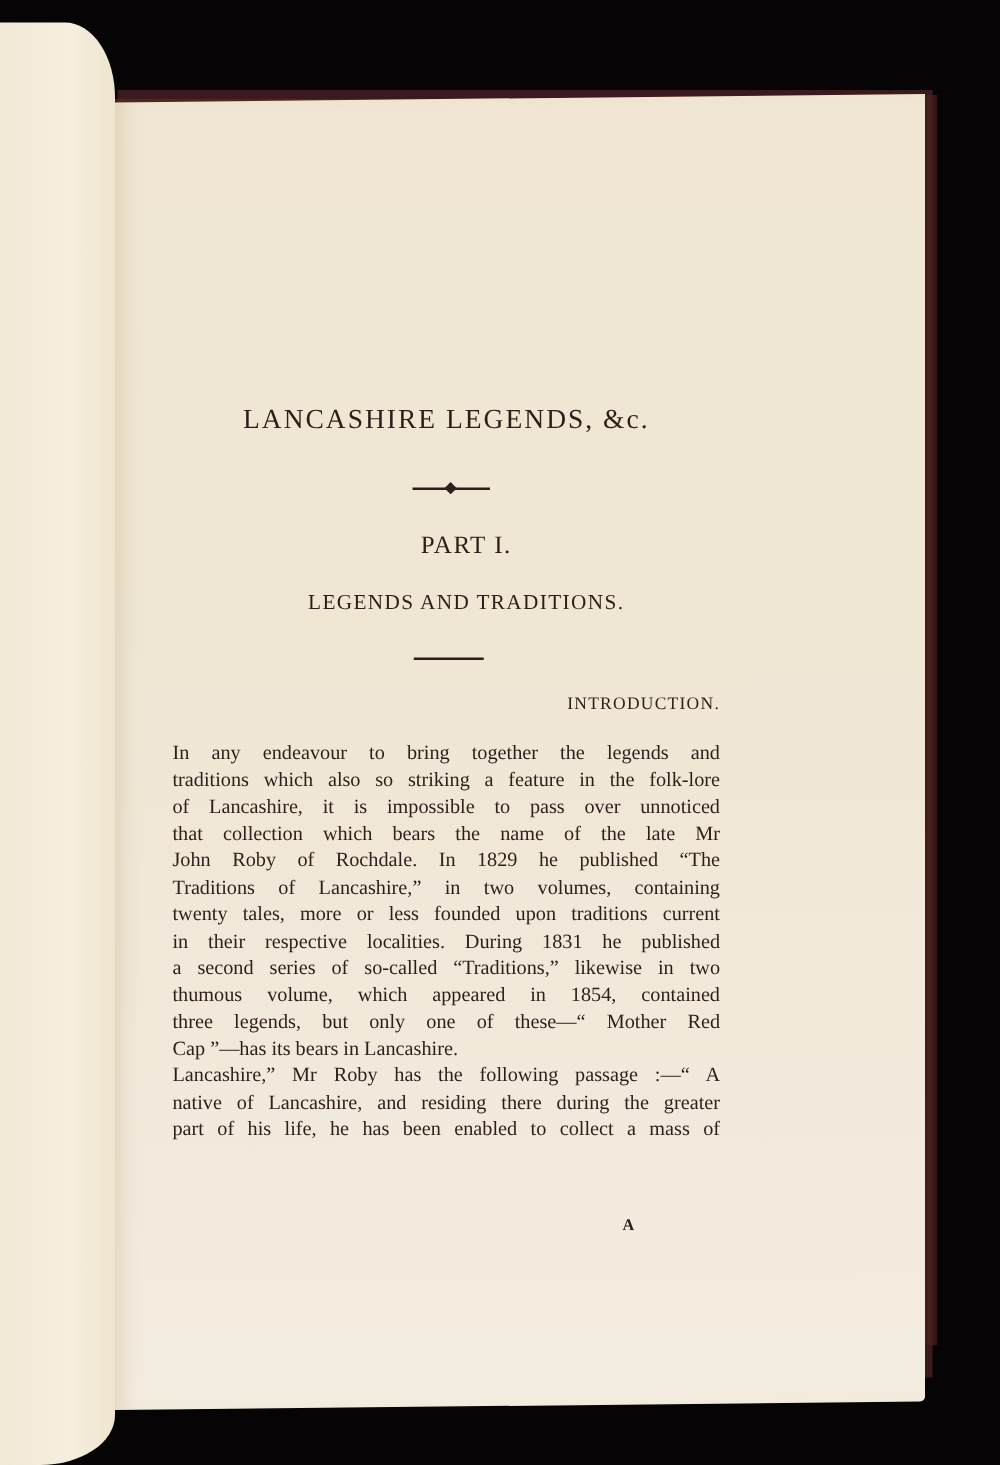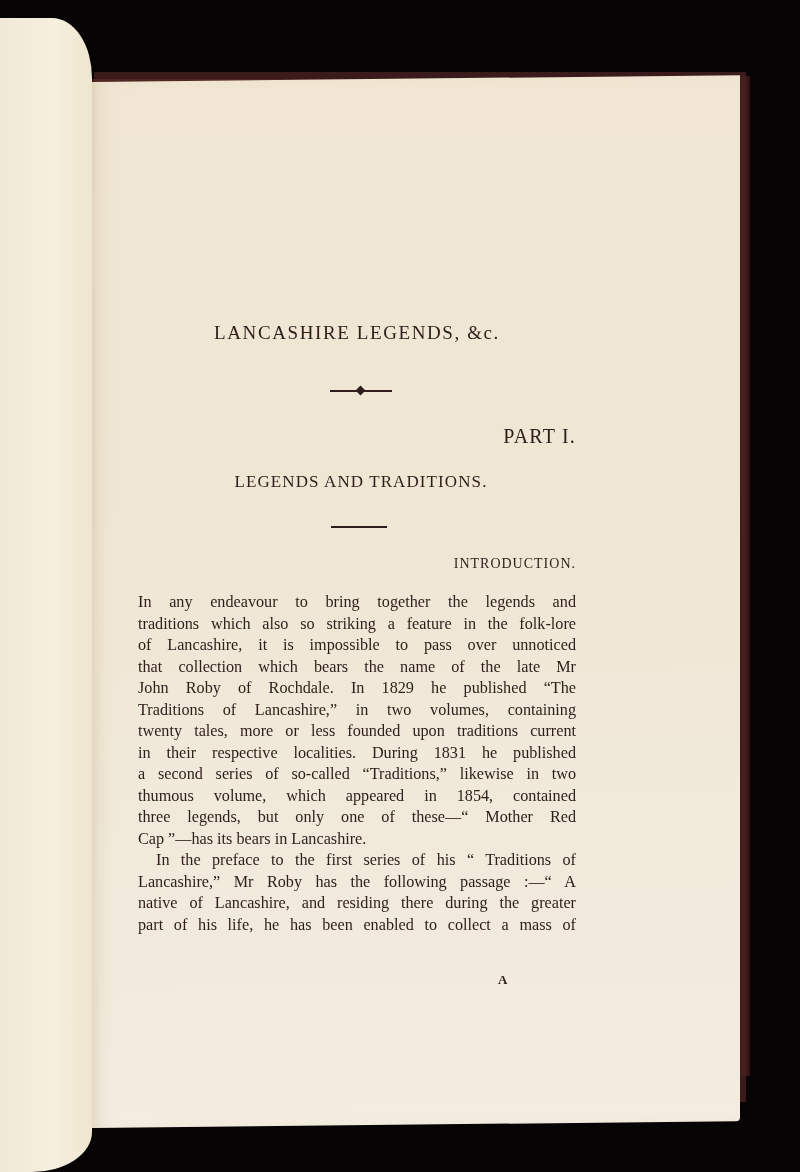--- a/index.html
+++ b/index.html
@@ -73,21 +73,21 @@
       width: 438px;
       color: #2e1d1a;
       font-family: "Liberation Serif", "DejaVu Serif", serif;
     }
     .title {
       position: absolute;
       top: 322px;
       left: 0;
       width: 438px;
       text-align: center;
-      font-size: 19px;
+      font-size: 22px;
       letter-spacing: 1.6px;
       white-space: nowrap;
     }
     .ornament {
       position: absolute;
       top: 390px;
       left: 192px;
       width: 62px;
       height: 2px;
       background: #2e1d1a;
@@ -97,30 +97,30 @@
       left: 27px;
       top: -3px;
       width: 7px;
       height: 7px;
       background: #2e1d1a;
       transform: rotate(45deg);
     }
     .part {
       position: absolute;
       top: 425px;
-      left: 0;
-      width: 438px;
-      text-align: right;
+      left: 16px;
+      width: 438px;
+      text-align: center;
       font-size: 20px;
       letter-spacing: 1.2px;
     }
     .subtitle {
       position: absolute;
       top: 472px;
-      left: 4px;
+      left: 16px;
       width: 438px;
       text-align: center;
       font-size: 17px;
       letter-spacing: 1.1px;
       white-space: nowrap;
     }
     .rule {
       position: absolute;
       top: 526px;
       left: 193px;
@@ -199,21 +199,20 @@
       <span class="line">that collection which bears the name of the late Mr</span>
       <span class="line">John Roby of Rochdale.  In 1829 he published “The</span>
       <span class="line">Traditions of Lancashire,” in two volumes, containing</span>
       <span class="line">twenty tales, more or less founded upon traditions current</span>
       <span class="line">in their respective localities.  During 1831 he published</span>
       <span class="line">a second series of so-called “Traditions,” likewise in two</span>
       <span class="line">thumous volume, which appeared in 1854, contained</span>
       <span class="line">three legends, but only one of these—“ Mother Red</span>
       <span class="line last">Cap ”—has its bears in Lancashire.</span>
 
-      <span class="line indent">In the preface to the first series of his “ Traditions of</span>
       <span class="line">Lancashire,” Mr Roby has the following passage :—“ A</span>
       <span class="line">native of Lancashire, and residing there during the greater</span>
       <span class="line">part of his life, he has been enabled to collect a mass of</span>
     </div>
 
     <div class="signature">A</div>
   </div>
 </div>
 
 </body></html>

